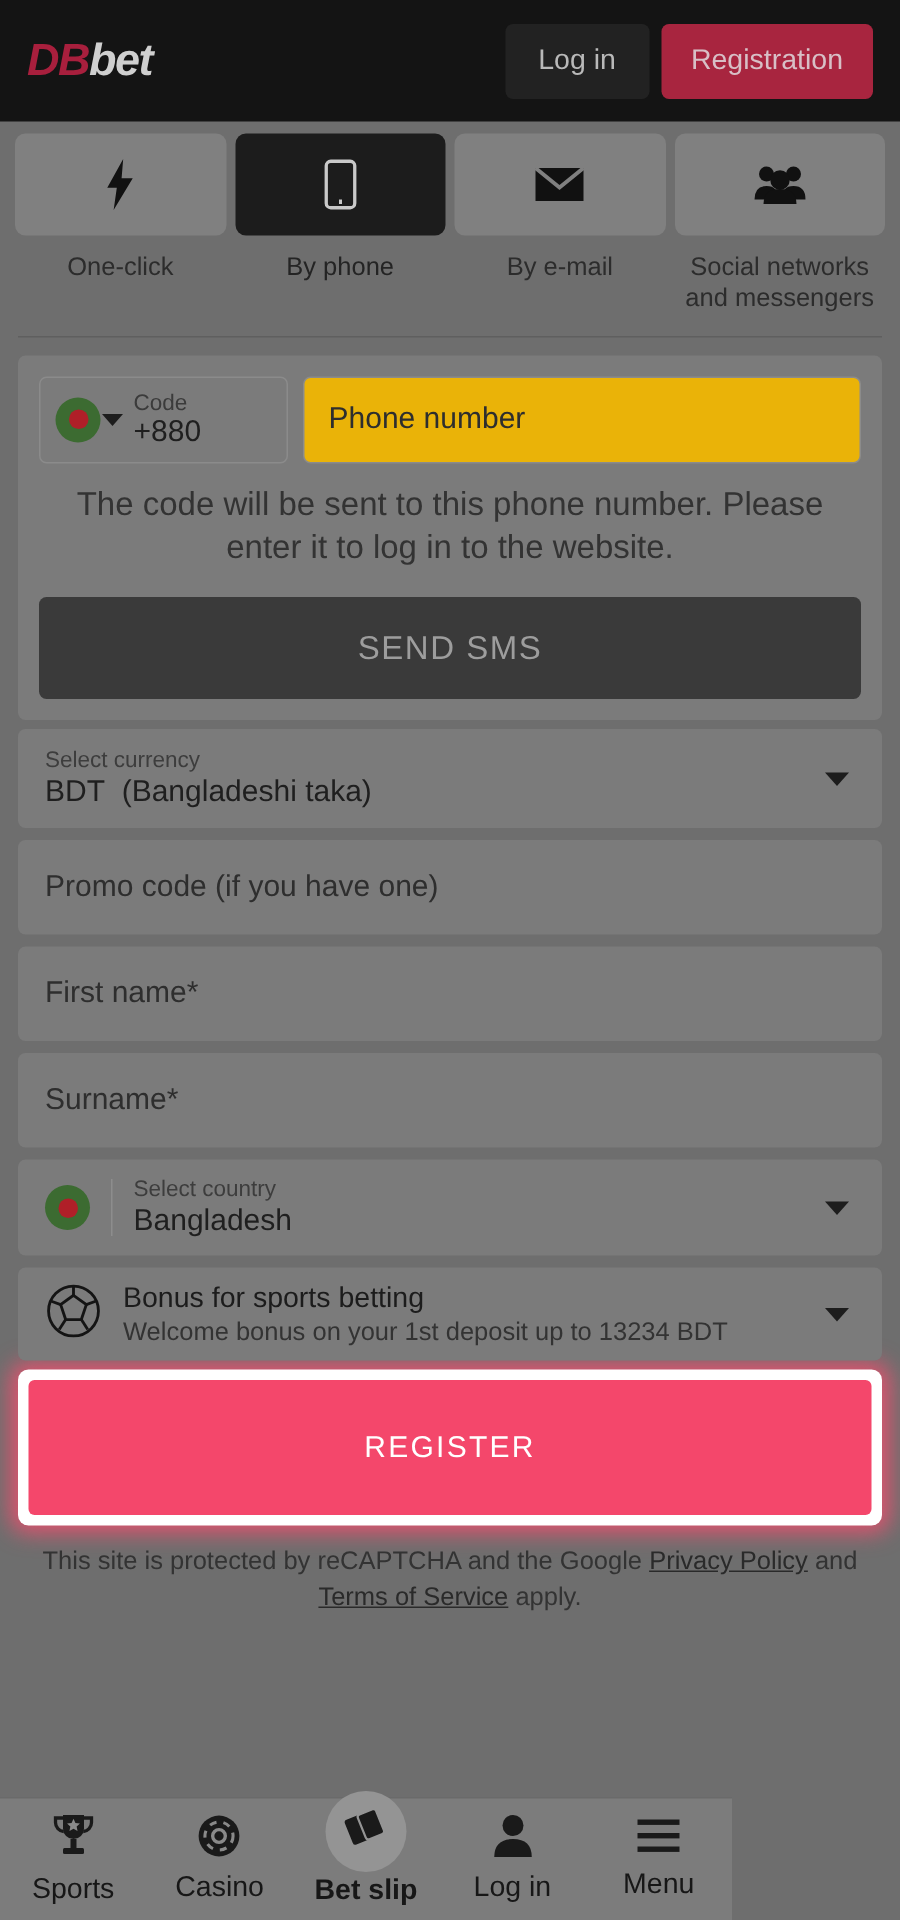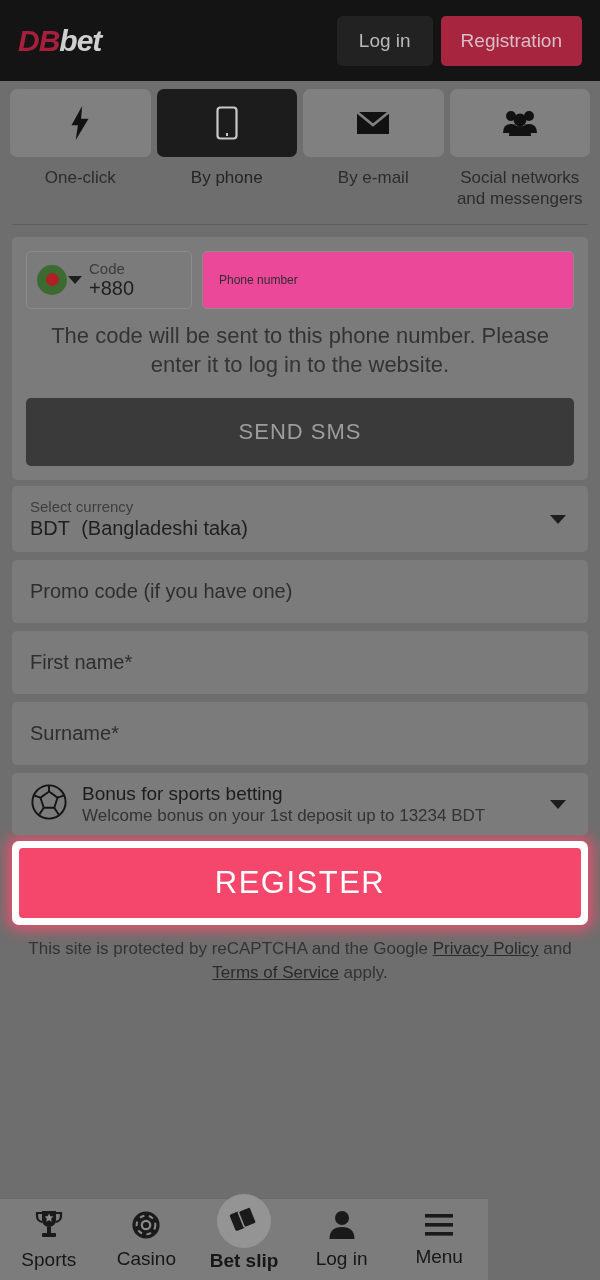--- a/index.html
+++ b/index.html
@@ -134,25 +134,25 @@
     flex: none;
   }
   .code-text { margin-left: 6px; line-height: 1.15; }
   .code-text .lbl { font-size: 15px; color: #3b3b3b; }
   .code-text .val { font-size: 20px; color: #1f1f1f; }
 
   .phone-input {
     flex: 1;
     border: 1px solid #8b8b8b;
     border-radius: 5px;
-    background: #ec4899;
+    background: #eab308;
     display: flex;
     align-items: center;
     padding: 0 16px;
-    font-size: 12px;
+    font-size: 20px;
     color: #2e2e2e;
   }
 
   .hint {
     margin-top: 12px;
     text-align: center;
     font-size: 22px;
     color: #333333;
     line-height: 1.35;
   }
@@ -234,26 +234,26 @@
   
   .register-wrap {
     margin: 6px 12px 0 12px;
     background: #ffffff;
     border-radius: 7px;
     padding: 7px;
     box-shadow: 0 0 14px 5px rgba(244,77,110,0.85);
   }
   .register-btn {
     width: 100%;
-    height: 70px;
+    height: 90px;
     border: none;
     border-radius: 4px;
     background: #f4476b;
     color: #ffffff;
-    font-size: 31px;
+    font-size: 20px;
     letter-spacing: 1.5px;
     font-family: inherit;
   }
 
   .recaptcha {
     margin: 12px 14px 0 14px;
     text-align: center;
     font-size: 17px;
     color: #333333;
     line-height: 1.4;
@@ -392,20 +392,31 @@
         <span class="main"><span class="cur-code">BDT</span>&nbsp;&nbsp;<span>(Bangladeshi taka)</span></span>
         <span class="caret"></span>
       </div>
 
       <div class="field">Promo code (if you have one)</div>
 
       <div class="field">First name*</div>
 
       <div class="field">Surname*</div>
 
+      <div class="country-row">
+        <span class="flag">
+            <i></i>
+          </span>
+        <span class="vline"></span>
+        <span class="country-text">
+          <span class="sub" style="display:block">Select country</span>
+          <span class="main" style="display:block">Bangladesh</span>
+        </span>
+        <span class="caret"></span>
+      </div>
 
       <div class="bonus-row">
         <span>
           <svg width="38" height="38" viewBox="0 0 40 40">
             <circle cx="20" cy="20" r="17.5" fill="none" stroke="#141414" stroke-width="2"></circle>
             <path d="M20 9 L29 15.5 L25.5 26 L14.5 26 L11 15.5 Z" fill="none" stroke="#141414" stroke-width="2"></path>
             <line x1="20" y1="9" x2="20" y2="2.5" stroke="#141414" stroke-width="2"></line>
             <line x1="29" y1="15.5" x2="36" y2="13" stroke="#141414" stroke-width="2"></line>
             <line x1="11" y1="15.5" x2="4" y2="13" stroke="#141414" stroke-width="2"></line>
             <line x1="25.5" y1="26" x2="30" y2="33" stroke="#141414" stroke-width="2"></line>

